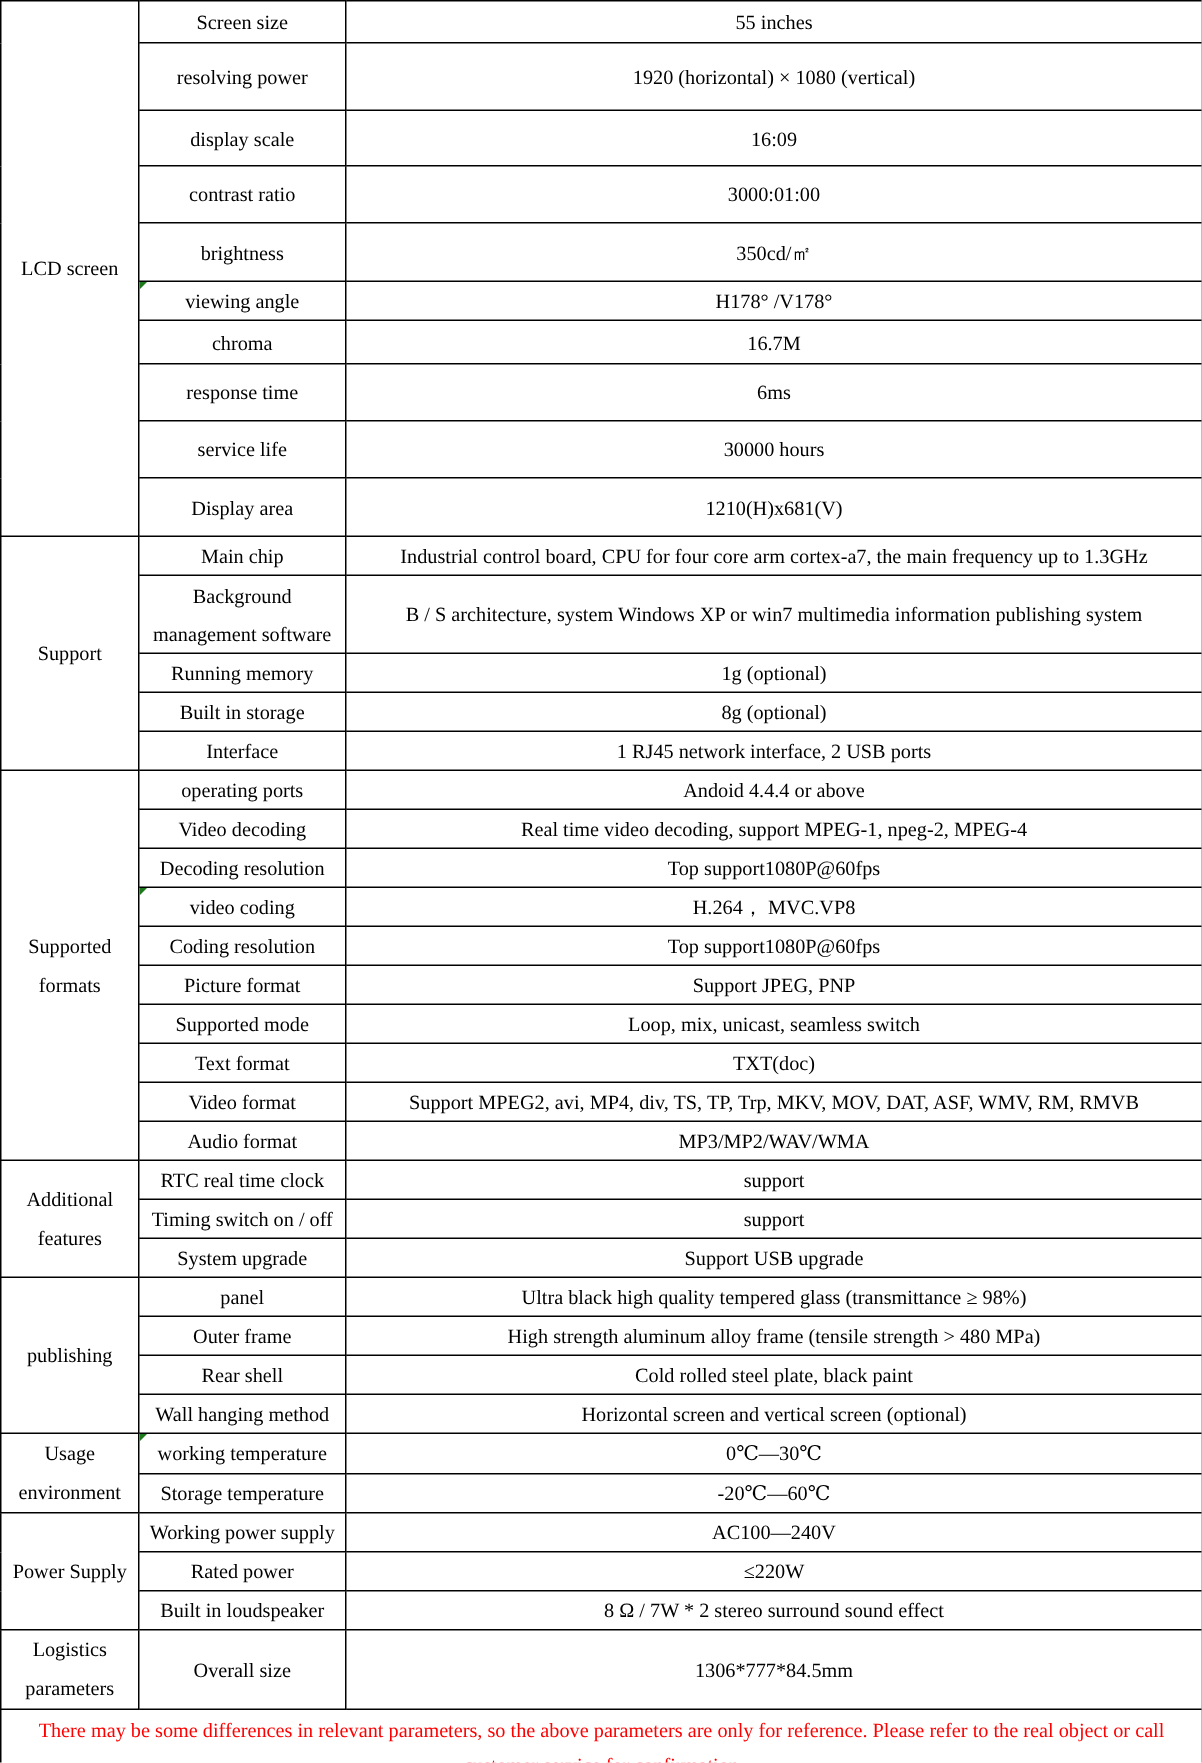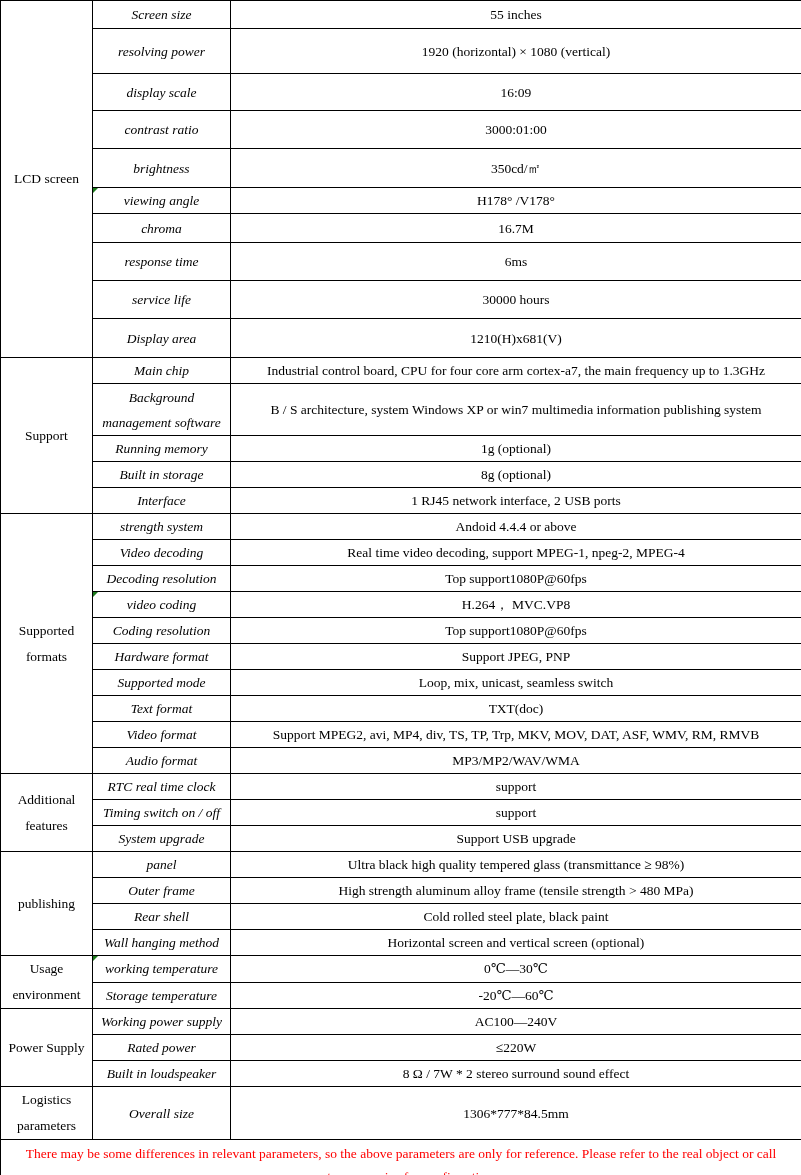--- a/index.html
+++ b/index.html
@@ -12,21 +12,21 @@
     vertical-align: middle;
     font-size: 13.5px;
     line-height: 25px;
     padding: 0 2px;
     overflow: hidden;
     position: relative;
     box-sizing: border-box;
   }
   td.cat { line-height: 26px; }
   td.value { white-space: nowrap; padding: 0 1px; }
-  td.label { padding: 0 1px; font-style: italic; }
+  td.label { padding: 0 1px; }
   td.flag::before {
     content: "";
     position: absolute;
     top: 0; left: 0;
     width: 0; height: 0;
     border-top: 5px solid #1c7a1c;
     border-right: 5px solid transparent;
   }
   td.footer {
     color: #ff0000;
@@ -107,41 +107,41 @@
     <td class="label">Built in storage</td>
     <td class="value">8g (optional)</td>
   </tr>
   <tr style="height:26px">
     <td class="label">Interface</td>
     <td class="value">1 RJ45 network interface, 2 USB ports</td>
   </tr>
 
   <tr style="height:26px">
     <td class="cat" rowspan="10">Supported formats</td>
-    <td class="label">strength system</td>
+    <td class="label">operating ports</td>
     <td class="value">Andoid 4.4.4 or above</td>
   </tr>
   <tr style="height:26px">
     <td class="label">Video decoding</td>
     <td class="value">Real time video decoding, support MPEG-1, npeg-2, MPEG-4</td>
   </tr>
   <tr style="height:26px">
     <td class="label">Decoding resolution</td>
     <td class="value">Top support1080P@60fps</td>
   </tr>
   <tr style="height:26px">
     <td class="label flag">video coding</td>
     <td class="value">H.264， MVC.VP8</td>
   </tr>
   <tr style="height:26px">
     <td class="label">Coding resolution</td>
     <td class="value">Top support1080P@60fps</td>
   </tr>
   <tr style="height:26px">
-    <td class="label">Hardware format</td>
+    <td class="label">Picture format</td>
     <td class="value">Support JPEG, PNP</td>
   </tr>
   <tr style="height:26px">
     <td class="label">Supported mode</td>
     <td class="value">Loop, mix, unicast, seamless switch</td>
   </tr>
   <tr style="height:26px">
     <td class="label">Text format</td>
     <td class="value">TXT(doc)</td>
   </tr>

